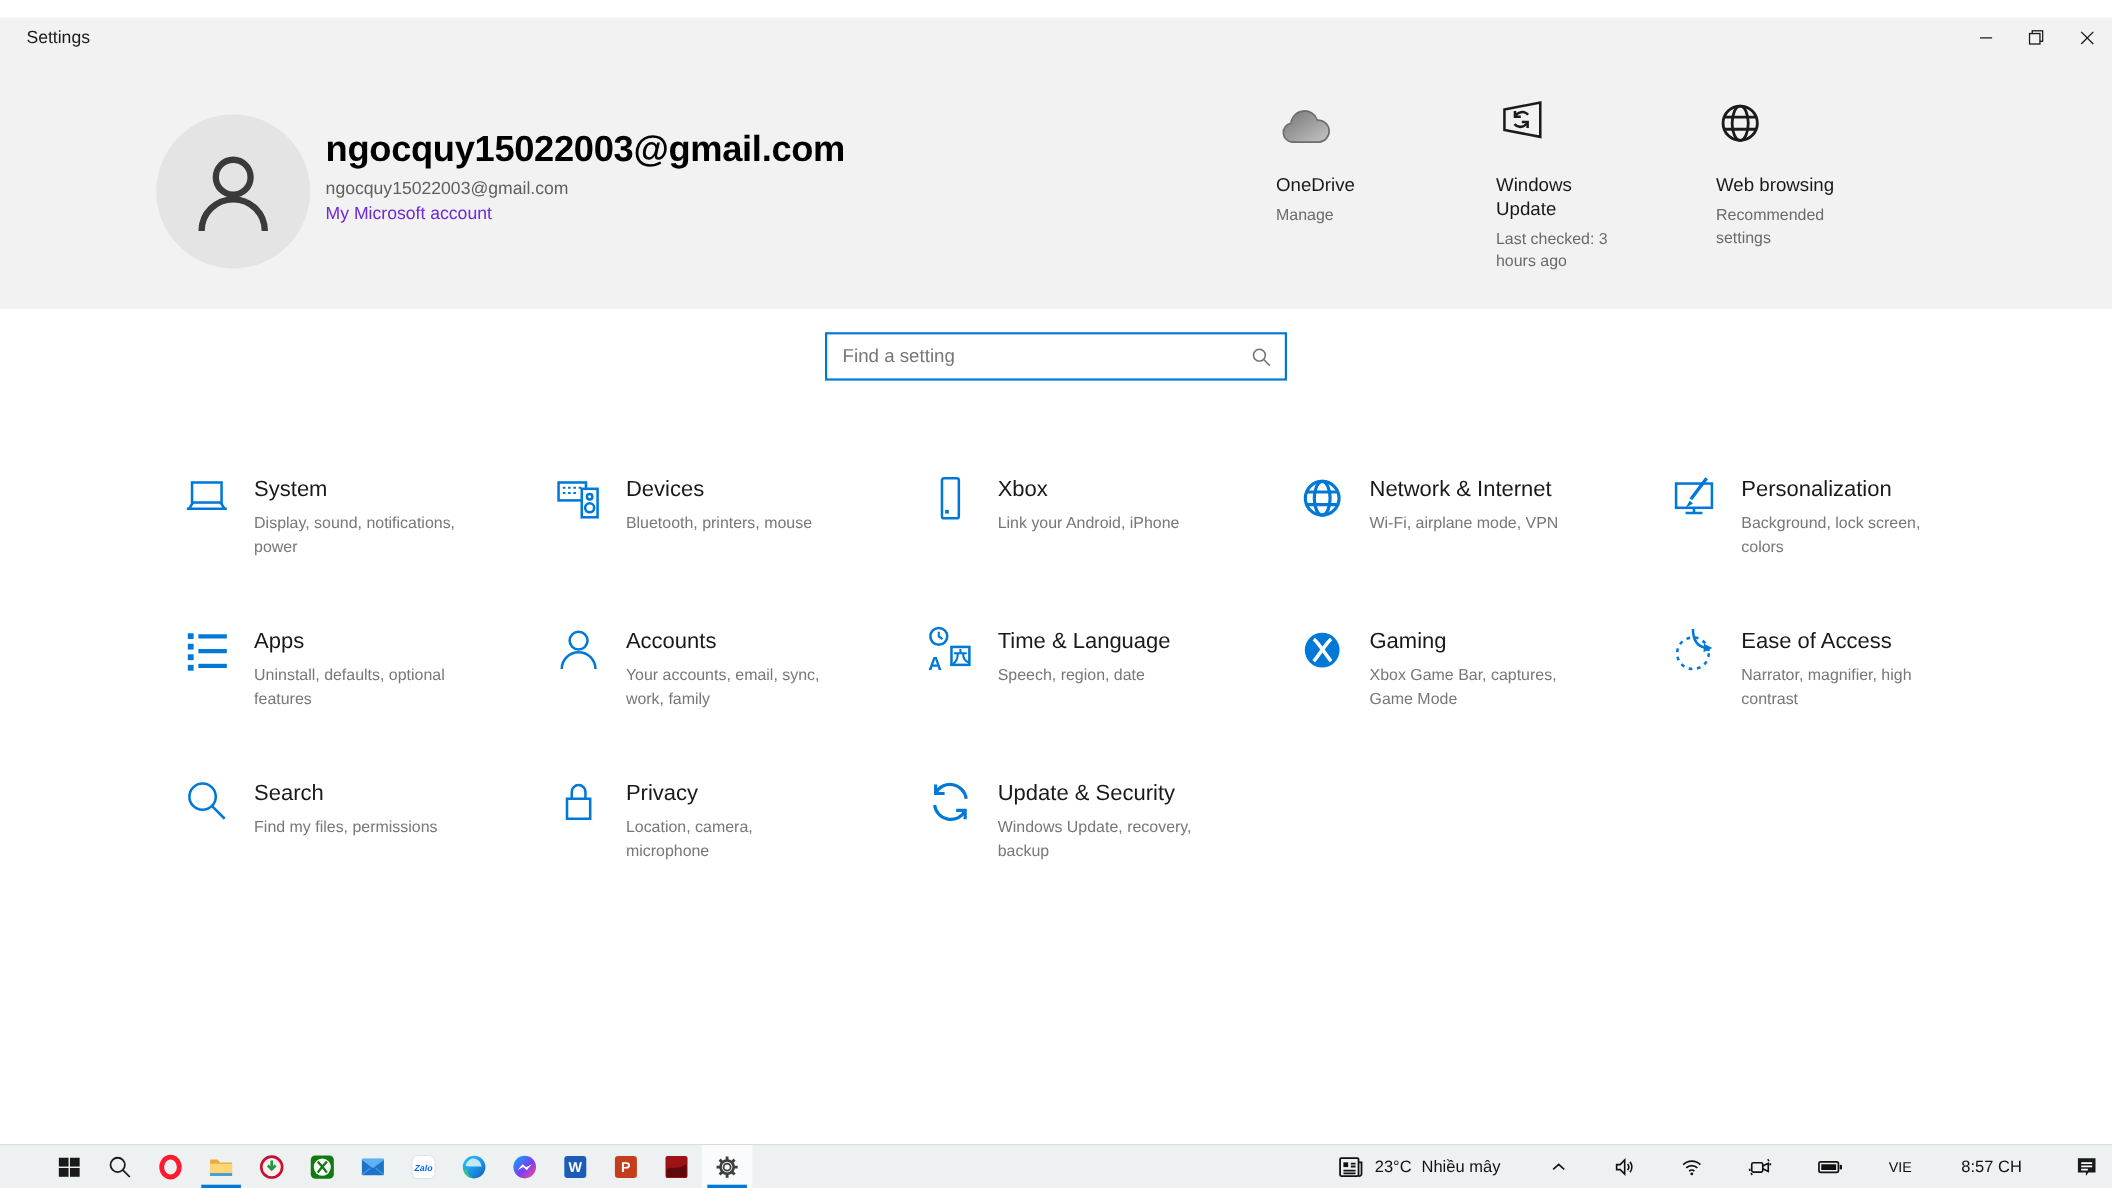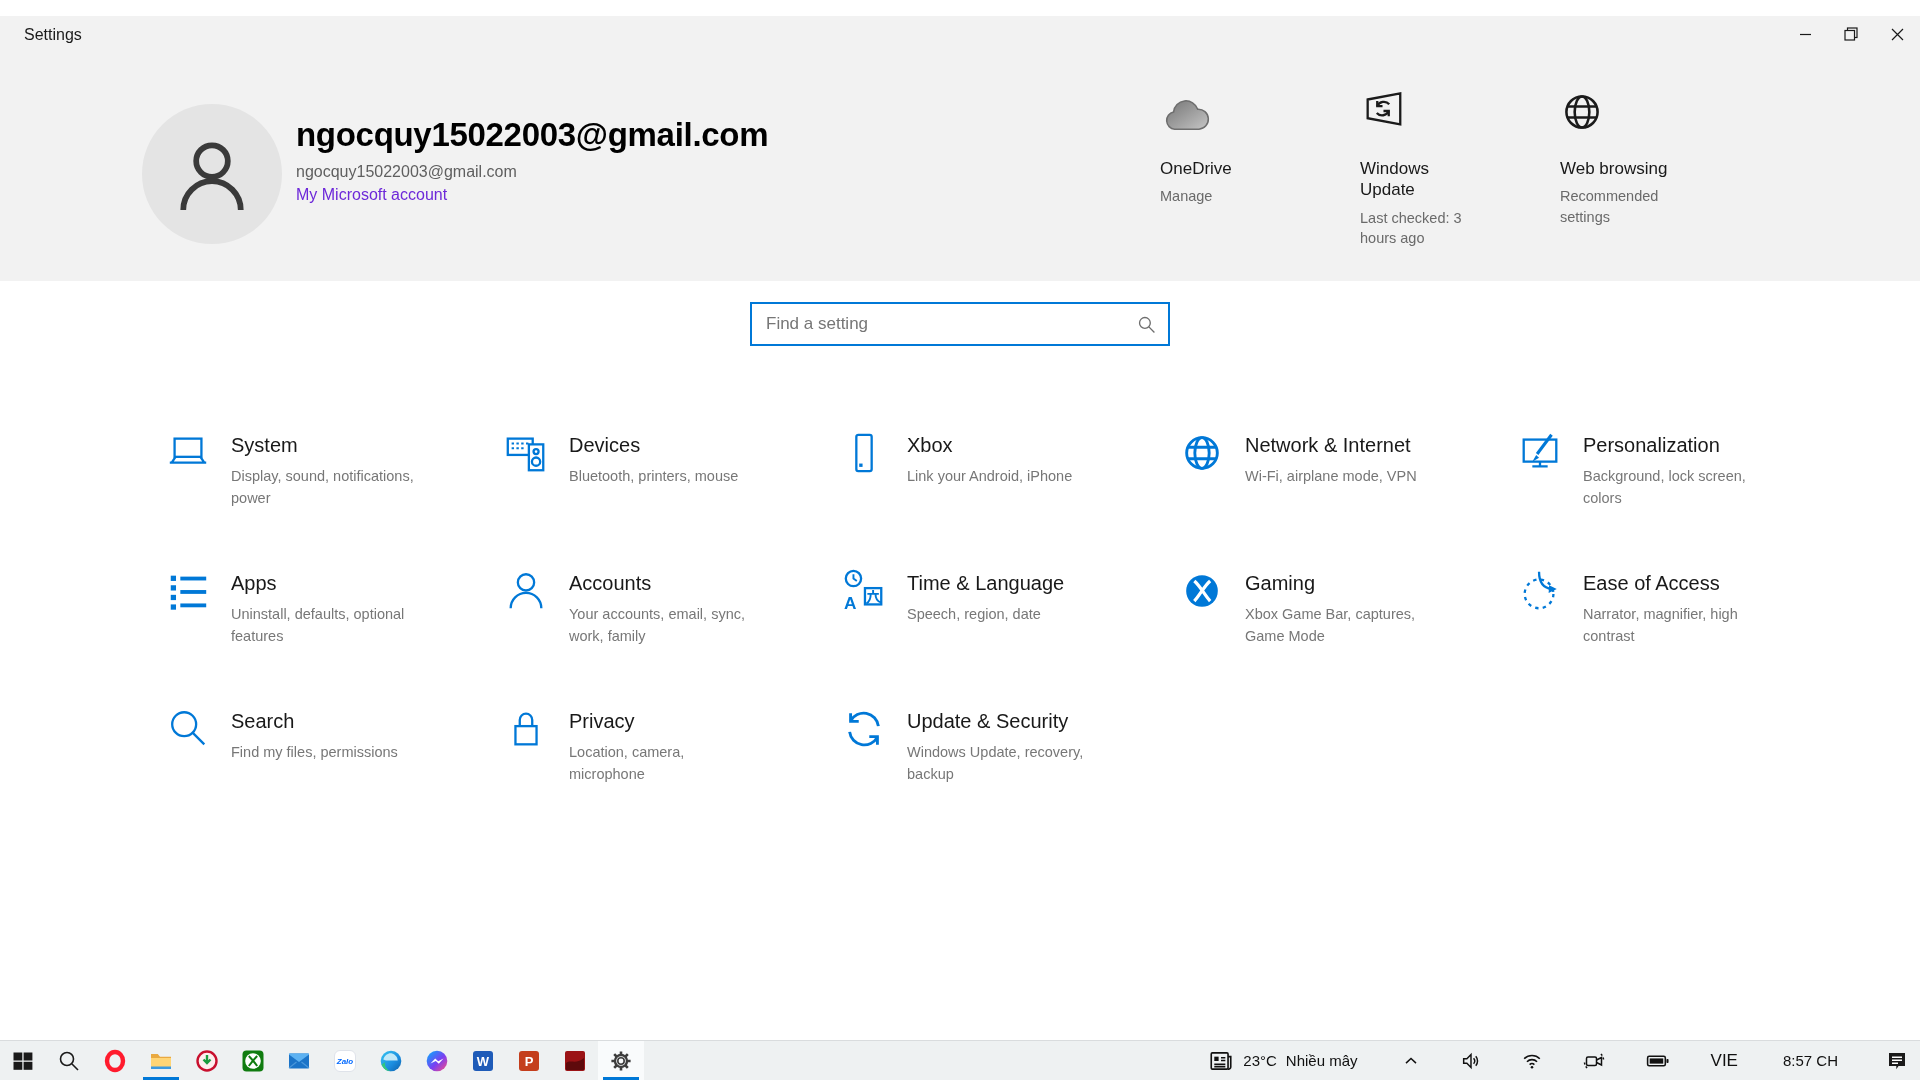--- a/index.html
+++ b/index.html
@@ -45,35 +45,35 @@
   .tile { display:flex; gap:20px; min-height:106px; cursor:pointer; }
   .tile-icon { width:46px; height:46px; flex:0 0 46px; }
   .tile-icon svg { width:46px; height:46px; stroke:#0078d7; stroke-width:2.4; fill:none; }
   .tile-title { font-size:20px; color:#191919; padding-top:4px; }
   .tile-sub { margin-top:9px; font-size:14.5px; color:#777; line-height:1.5; max-width:200px; }
   .sub--m { max-width:175px; }
   .sub--s { max-width:160px; }
 
   
   .taskbar { position:absolute; bottom:0; left:0; right:0; height:40px;
-    background:#eef1f2; border-top:1px solid #d9dcde; display:flex; align-items:center; }
+    background:#eef1f2; border-top:1px solid #d9dcde; display:flex; align-items:center;padding-left:40px; }
   .tb-left { display:flex; height:100%; }
   .tb-btn { width:46px; height:100%; display:flex; align-items:center; justify-content:center;
     position:relative; cursor:pointer; }
   .tb-btn svg { width:24px; height:24px; display:block; }
   .tb-btn.running::after { content:""; position:absolute; bottom:0; left:5px; right:5px;
     height:3px; background:#0078d7; }
   .tb-btn.activewin { background:#f9fbfc; }
 
   .tb-right { position:absolute; right:0; top:0; height:100%; display:flex; align-items:center; color:#111;gap:25px; }
   .tray-item { height:100%; display:flex; align-items:center; justify-content:center;
     cursor:pointer; padding:0 7px; }
   .tray-item svg { display:block; }
   .weather { gap:9px; padding:0 11px; font-size:15px; }
-  .tray-text { font-size:17px; padding:0 9px; }
+  .tray-text { font-size:13px; padding:0 9px; }
   .tray-time { font-size:15px; padding:0 11px; }
   .action-center { width:46px; }
 </style>
 </head>
 <body>
 
 <div class="app">
 
   <div class="header-band">
     <div class="titlebar-title">Settings</div>

